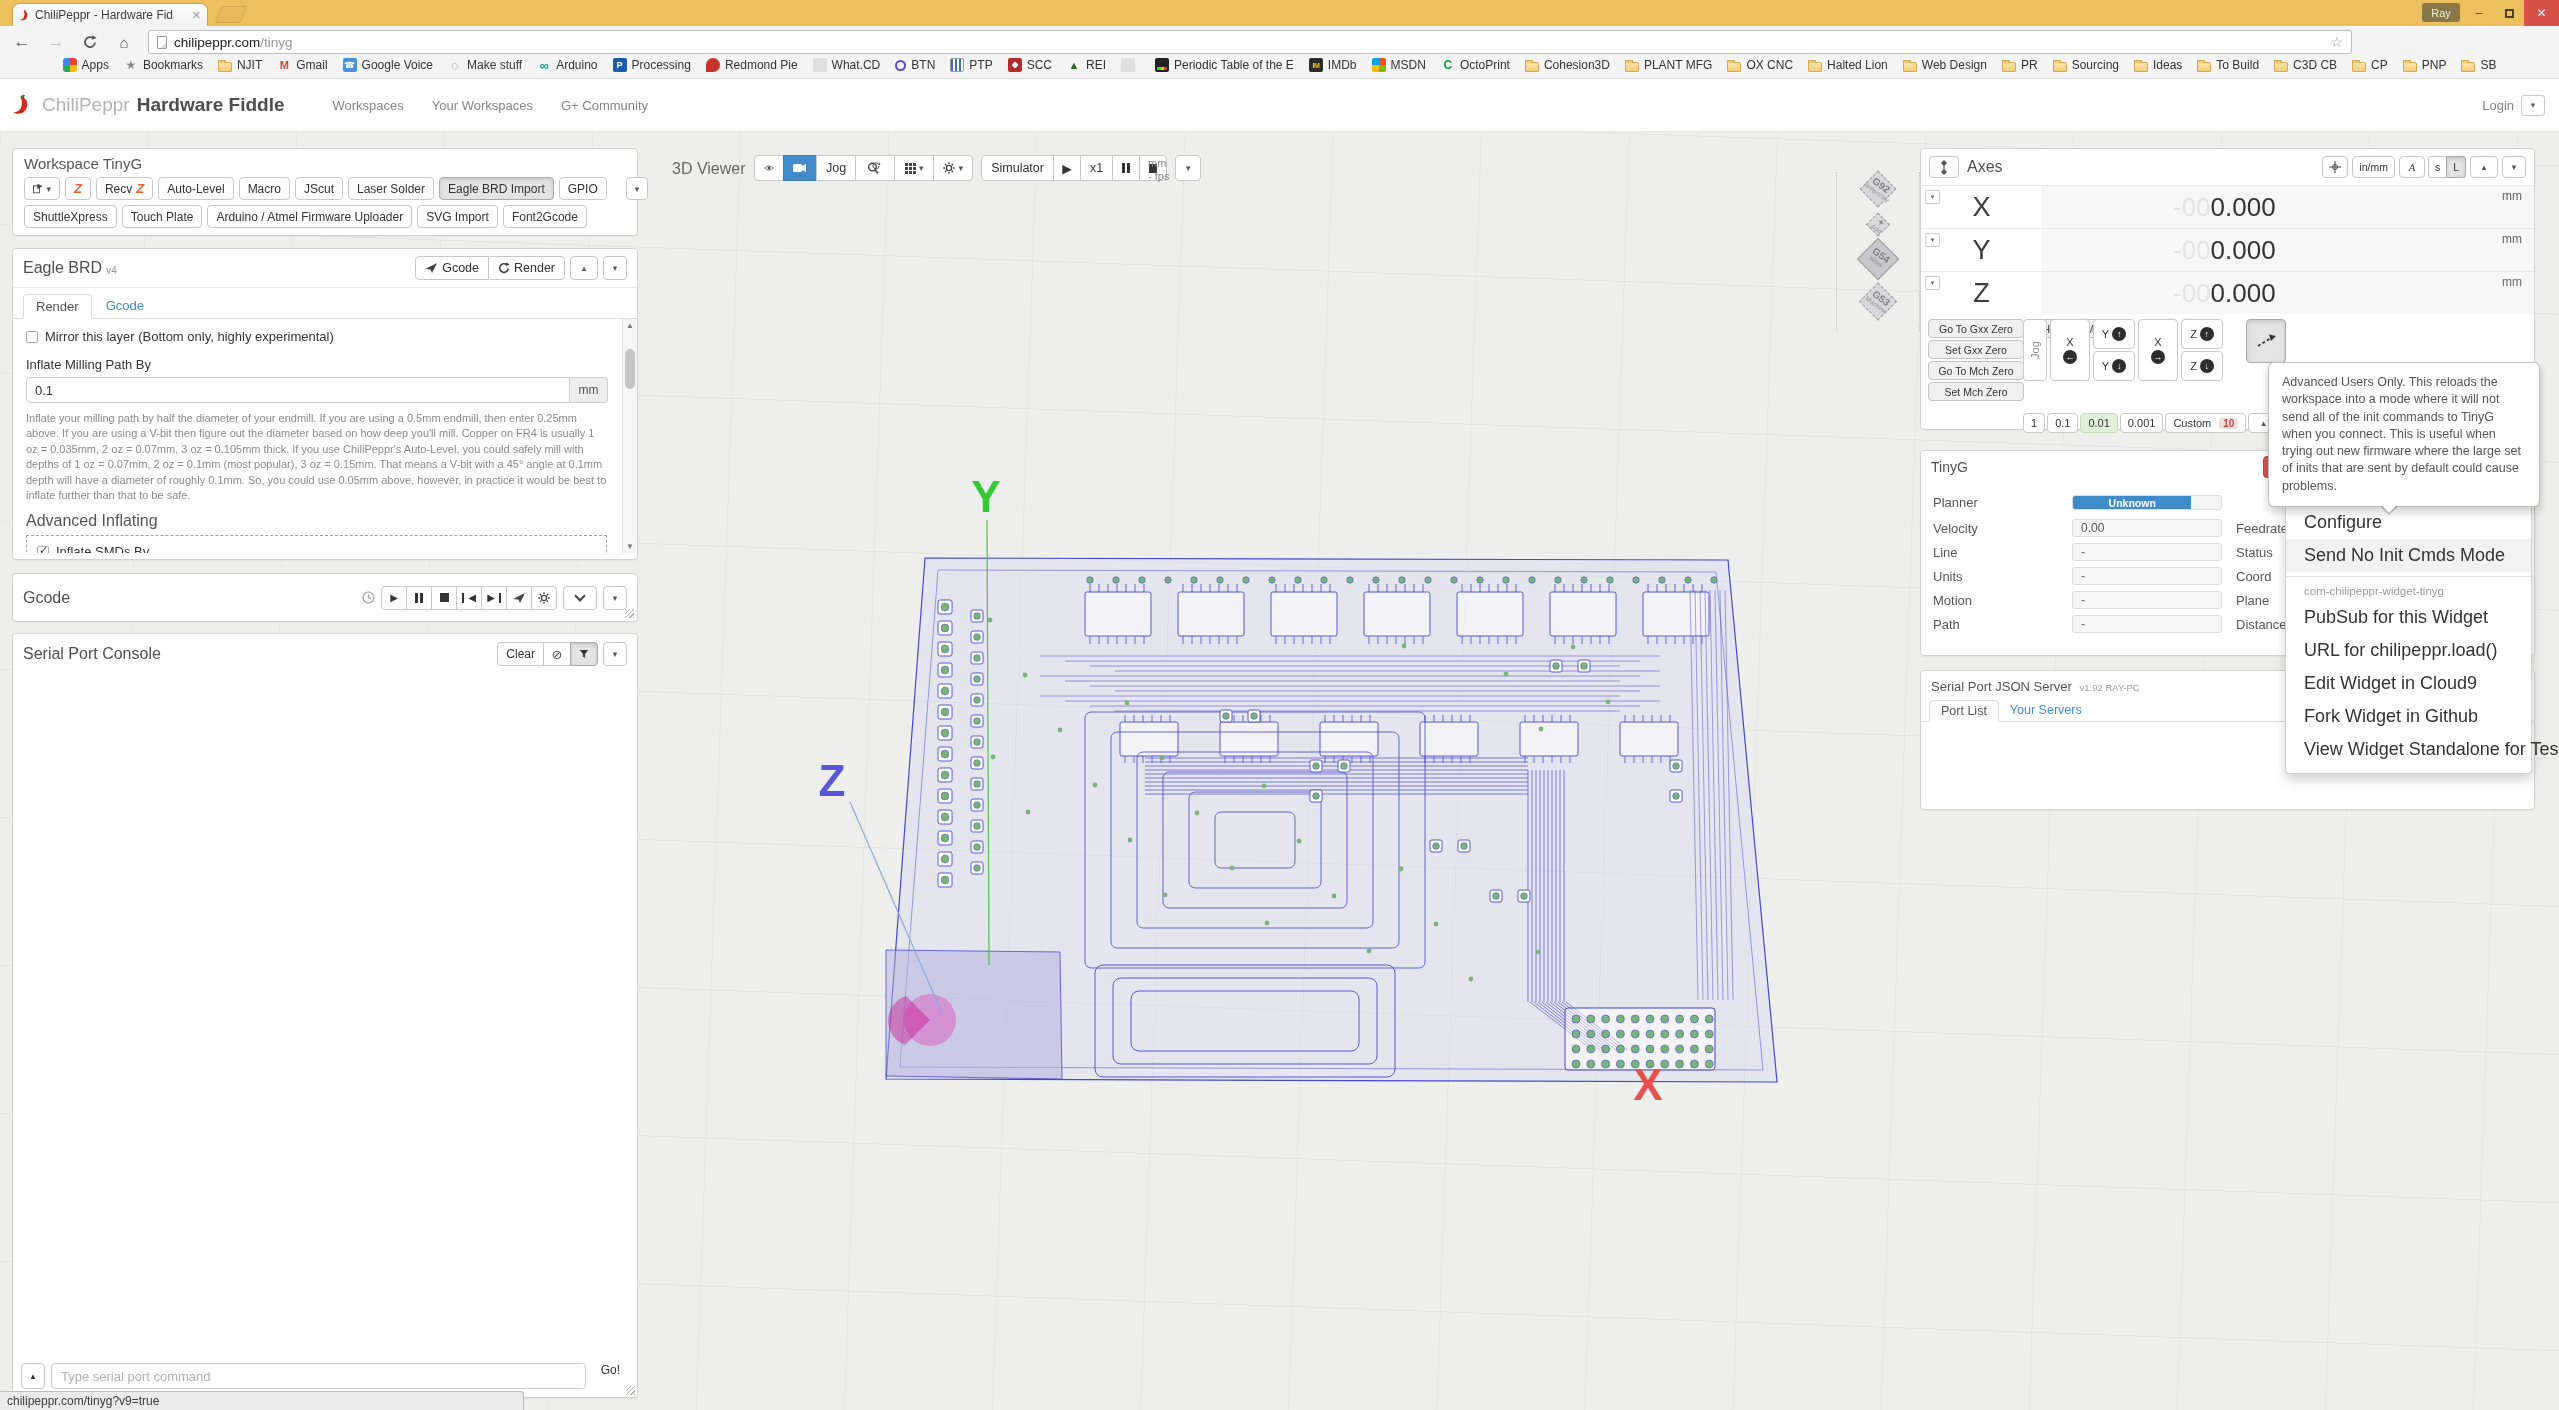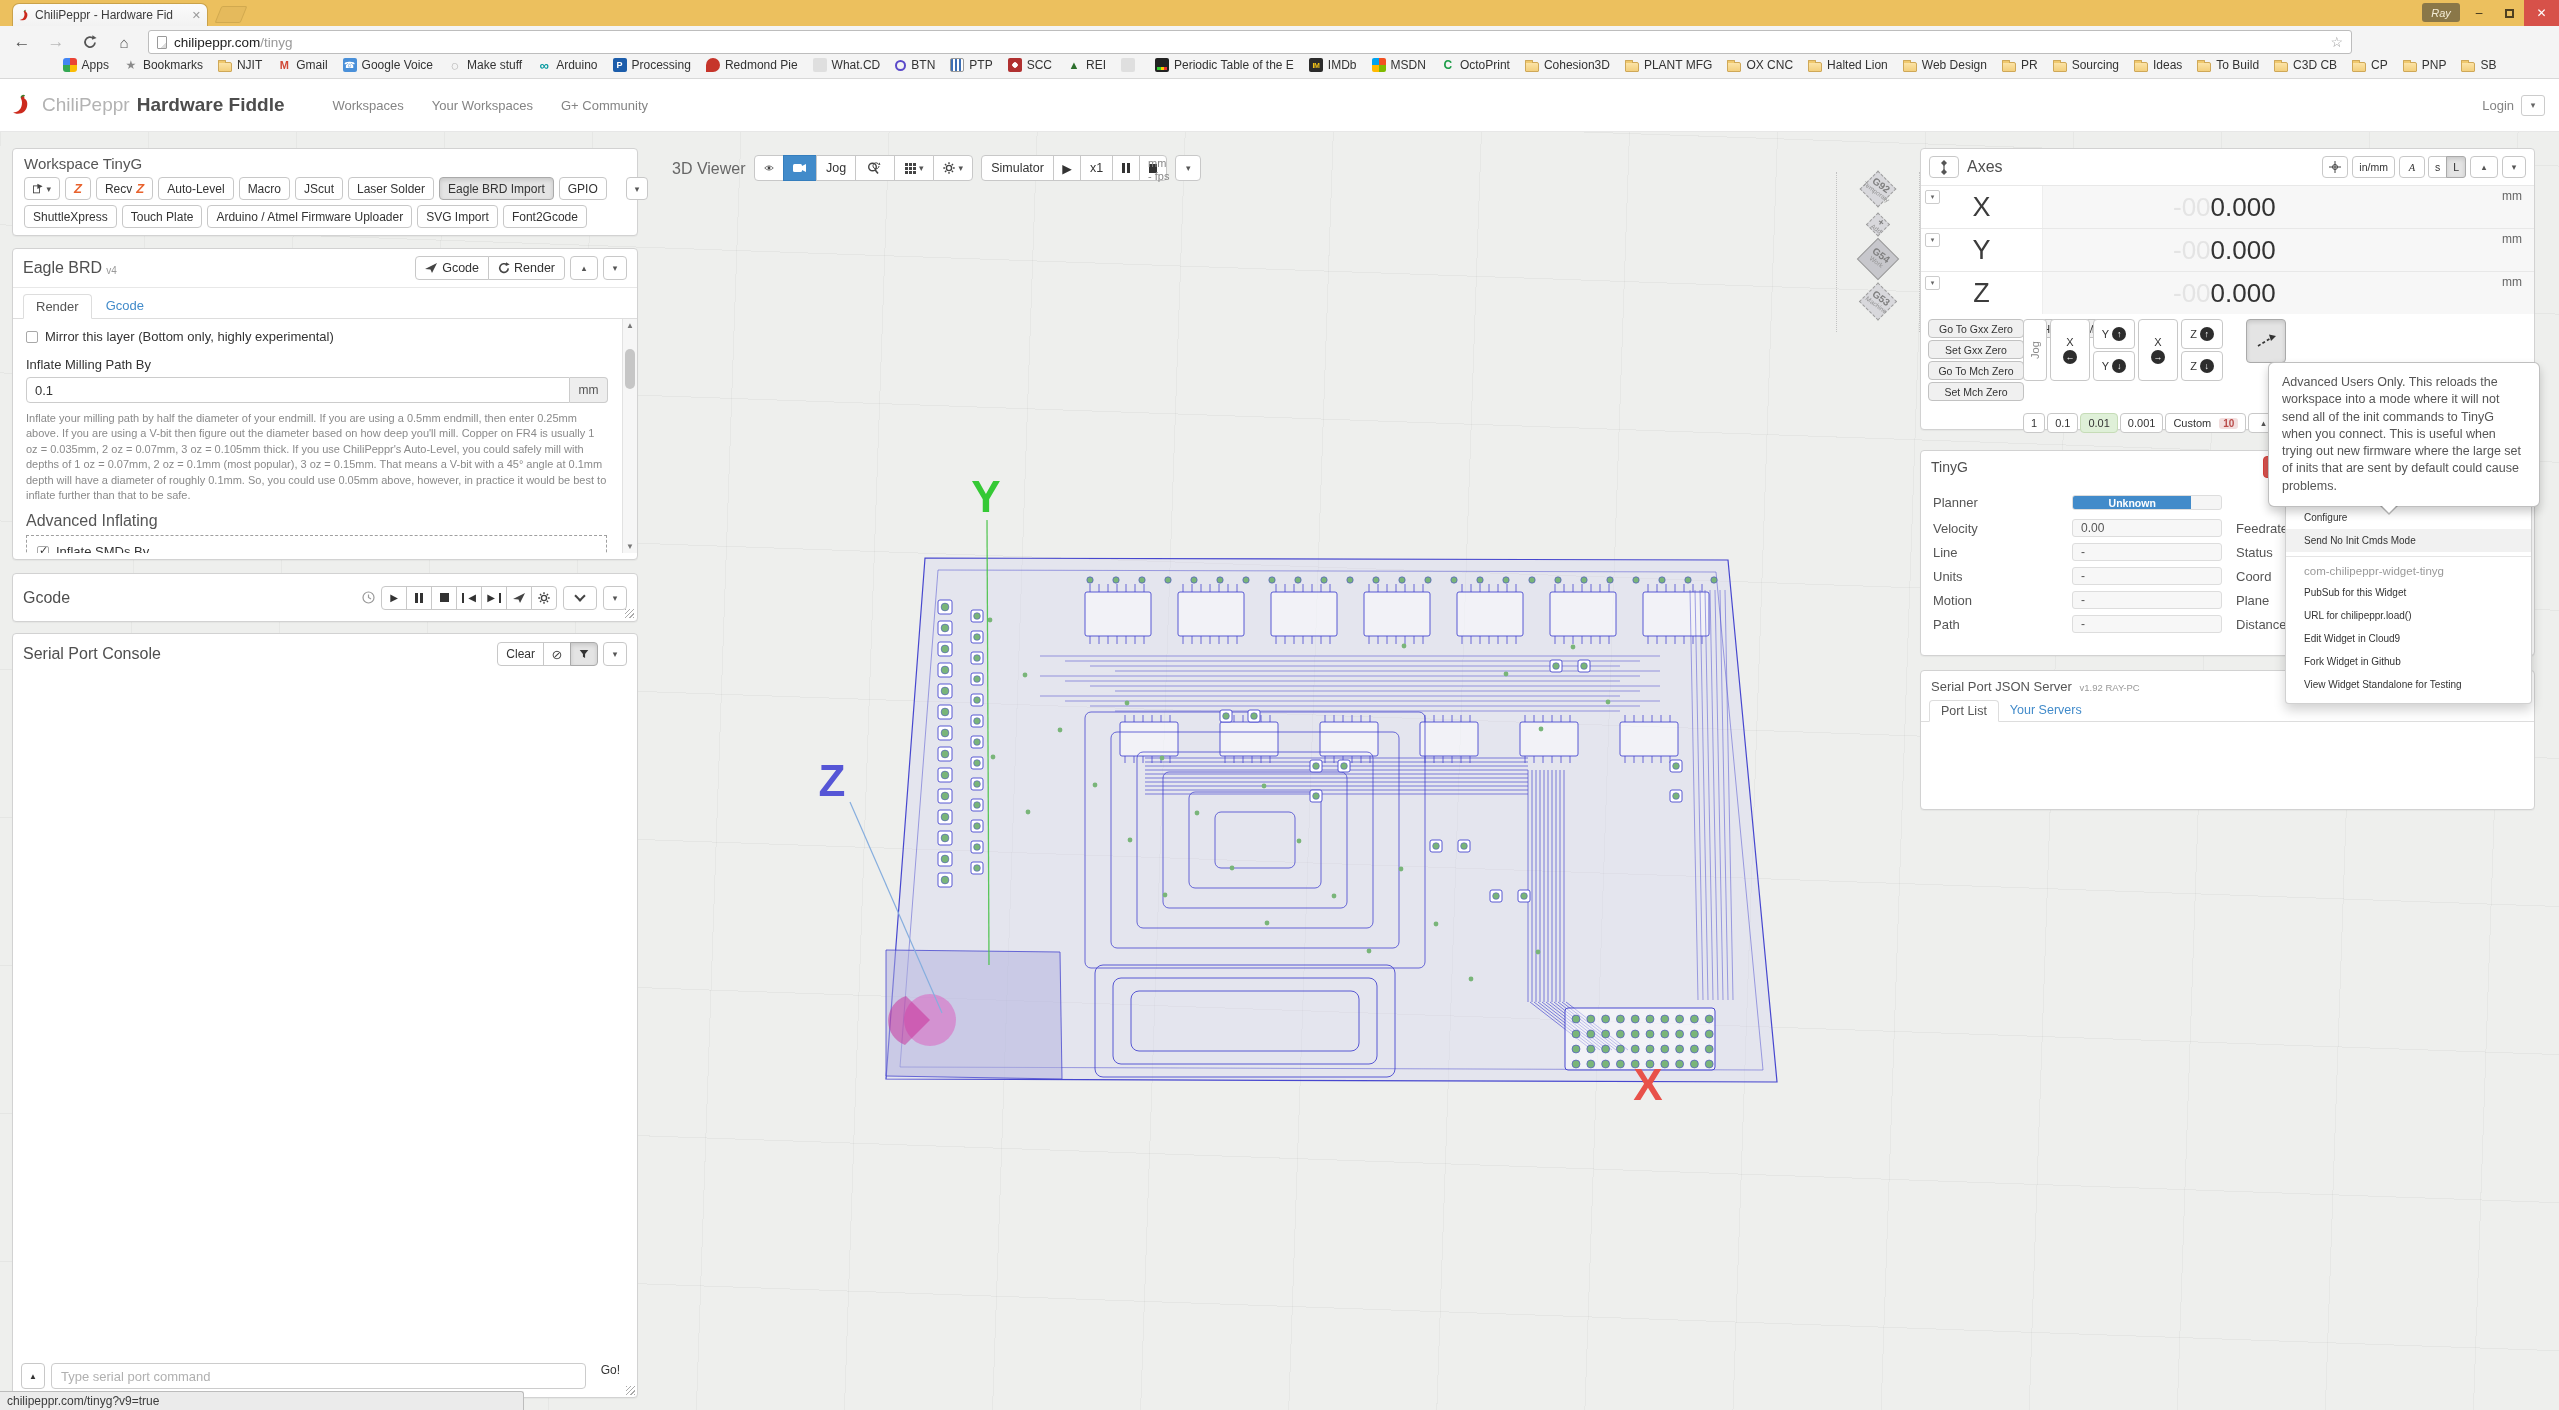--- a/index.html
+++ b/index.html
@@ -6,21 +6,21 @@
   *{box-sizing:border-box;font-family:"Liberation Sans","DejaVu Sans",sans-serif;}
   .stage{position:relative;width:2559px;height:1410px;background:#fff;overflow:hidden;}
   .abs{position:absolute;}
 
   
   .titlebar{position:absolute;left:0;top:0;width:100%;height:26px;background:#ecc05e;}
   .tab{position:absolute;left:12px;top:3px;width:196px;height:23px;background:linear-gradient(#fbfbfb,#f2f2f2);border:1px solid #caa24a;border-bottom:none;border-radius:7px 7px 0 0;display:flex;align-items:center;gap:5px;padding:0 6px;}
   .tab-title{font-size:12px;color:#3c3c3c;white-space:nowrap;overflow:hidden;flex:1;}
   .tab-close{color:#9a9a9a;font-size:11px;}
   .newtab{position:absolute;left:218px;top:6px;width:26px;height:17px;background:#e5ba5c;border:1px solid #d1a94f;border-radius:2px;transform:skewX(-22deg);}
-  .winctl{position:absolute;top:0;height:26px;display:flex;align-items:center;justify-content:center;font-size:12px;color:#4e4020;font-style:italic;}
+  .winctl{position:absolute;top:0;height:26px;display:flex;align-items:center;justify-content:center;font-size:12px;color:#4e4020;}
   .profile-badge{left:2422px;width:38px;height:19px;top:3px;background:#8a7748;color:#f4ecd6;border-radius:3px;font-size:11px;}
   .wc-min{left:2464px;width:30px;}
   .wc-max{left:2494px;width:30px;}
   .wc-max span{display:block;width:9px;height:9px;border:2px solid #4e4020;}
   .wc-close{left:2524px;width:35px;background:#d75149;color:#fff;}
   .toolbar{position:absolute;left:0;top:26px;width:100%;height:32px;background:#f4f4f4;}
   .navbtn{position:absolute;top:4px;width:28px;height:24px;display:flex;align-items:center;justify-content:center;font-size:17px;color:#555;}
   .omnibox{position:absolute;left:148px;top:4px;width:2204px;height:24px;background:#fff;border:1px solid #bdbdbd;border-radius:3px;display:flex;align-items:center;padding:0 8px;gap:7px;}
   .doc-ico{width:10px;height:13px;border:1px solid #9a9a9a;border-radius:1px;background:linear-gradient(135deg,#fff 70%,#ddd 70%);}
   .url{font-size:13.5px;color:#222;}
@@ -206,21 +206,21 @@
   
   .spjs{left:1920px;top:670px;width:615px;height:140px;}
   .spjshdr{padding:8px 10px 0 10px;font-size:13px;color:#555;}
   .spjshdr .ver{font-size:9.5px;color:#999;margin-left:4px;}
   .spjstabs{display:flex;border-bottom:1px solid #ddd;padding:6px 8px 0 8px;}
   .spjstabs .tabi{font-size:12.5px;padding:3px 11px;}
   .alert{position:absolute;left:9px;right:9px;top:70px;height:42px;background:#f2dede;border:1px solid #ebccd1;border-radius:4px;color:#b94a48;font-size:13px;display:flex;align-items:center;padding:0 12px;}
 
   
   .ddmenu{position:absolute;left:2285px;top:500px;width:247px;background:#fff;border:1px solid rgba(0,0,0,.18);border-radius:4px;box-shadow:0 6px 12px rgba(0,0,0,.18);padding:5px 0 7px 0;z-index:40;}
-  .mi{padding:6px 18px;font-size:10px;color:#333;white-space:nowrap;}
+  .mi{padding:6px 18px;font-size:18px;color:#333;white-space:nowrap;}
   .mi.hl{background:#f1f1f1;}
   .mdiv{height:1px;background:#e5e5e5;margin:4px 0;}
   .mhdr{padding:4px 18px;font-size:11.5px;color:#9a9a9a;}
   .tip{position:absolute;left:2268px;top:362px;width:272px;background:#fff;border:1px solid rgba(0,0,0,.25);border-radius:6px;box-shadow:0 5px 10px rgba(0,0,0,.2);padding:11px 13px;font-size:12.5px;color:#555;line-height:1.38;z-index:50;}
   .tip::after{content:"";position:absolute;left:112px;bottom:-7px;border-left:8px solid transparent;border-right:8px solid transparent;border-top:8px solid #fff;}
   .tip::before{content:"";position:absolute;left:111px;bottom:-9px;border-left:9px solid transparent;border-right:9px solid transparent;border-top:9px solid rgba(0,0,0,.25);}
 
   svg text{font-family:"Liberation Sans","DejaVu Sans",sans-serif;}
 </style>
 </head>

